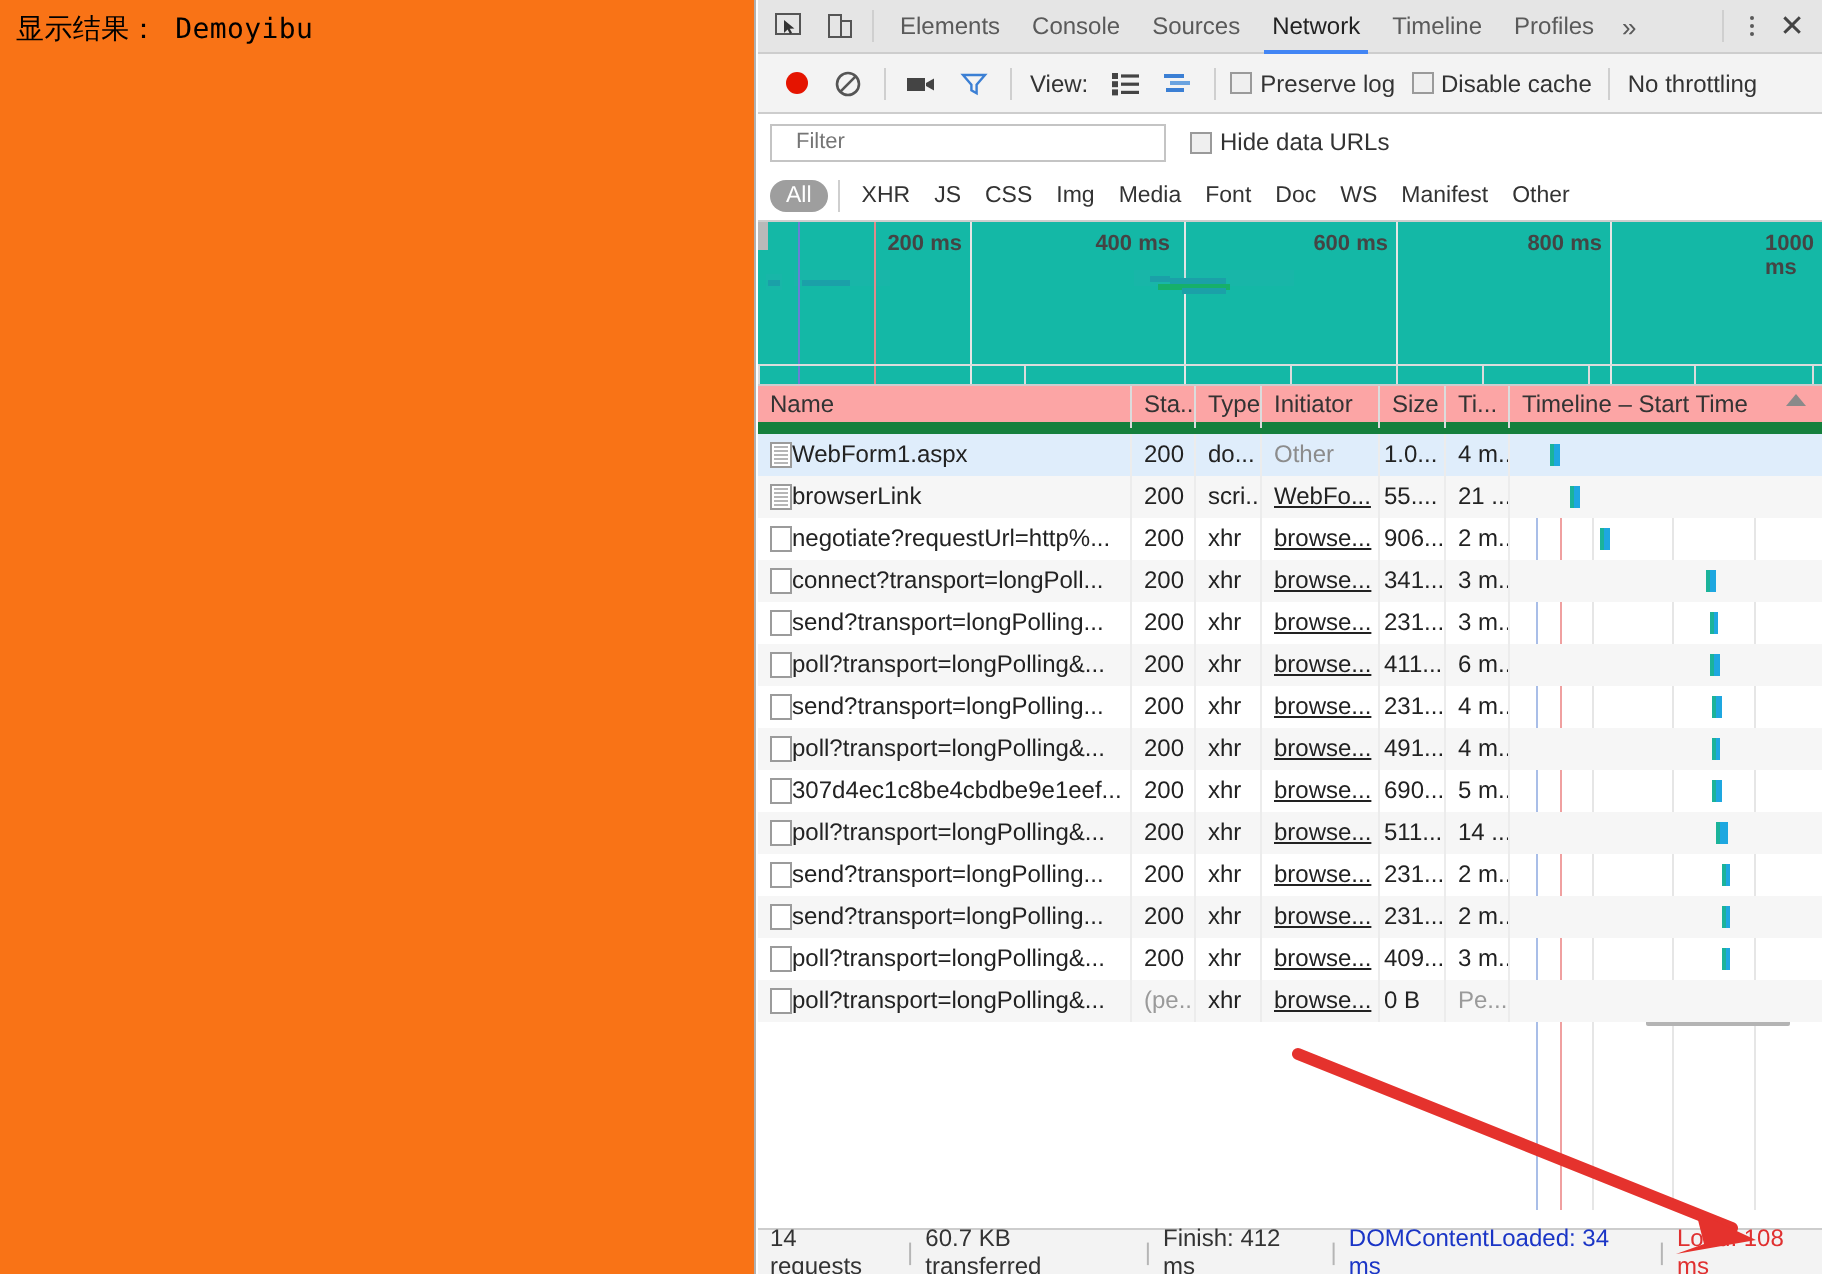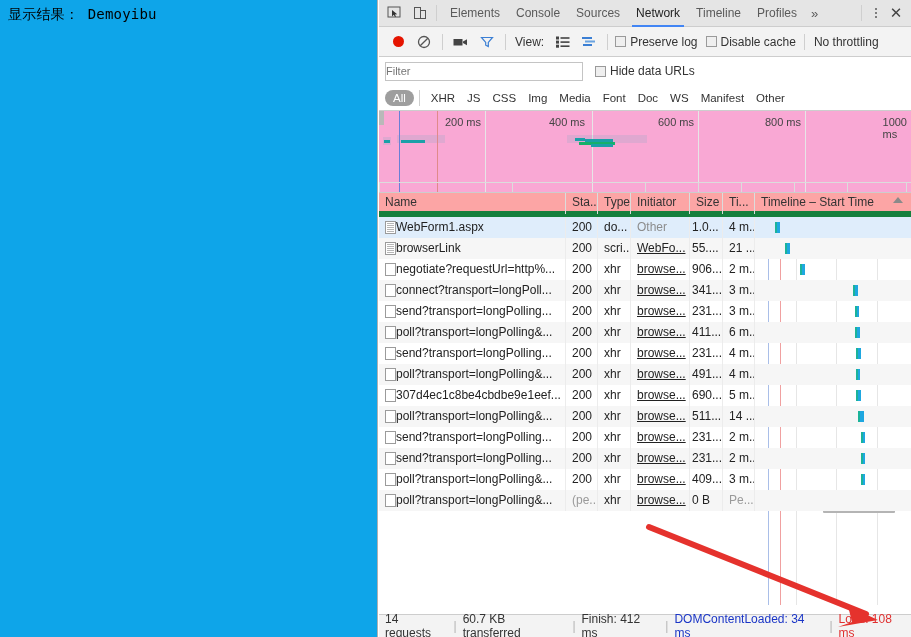--- a/index.html
+++ b/index.html
@@ -8,21 +8,21 @@
     width: 911px; height: 637px;
     overflow: hidden;
     font-family: "Liberation Sans", sans-serif;
     background: #ffffff;
   }
   #root { position: relative; width: 911px; height: 637px; }
 
   
   #page-area {
     position: absolute; left: 0; top: 0; width: 378px; height: 637px;
-    background: #0ea5e9;
+    background: #f97316;
     border-right: 1px solid #b0b0b0;
   }
   #page-text {
     position: absolute; left: 8px; top: 6px;
     font-family: "DejaVu Sans Mono", monospace;
     font-size: 14px; color: #000; white-space: pre;
     letter-spacing: 0.2px;
   }
 
   
@@ -85,37 +85,37 @@
   .ctext { font-size: 12px; color: #333; white-space: nowrap; }
   .throttle { font-size: 12px; color: #333; margin-left: 4px; white-space: nowrap; cursor: pointer; }
 
   
   #filterrow {
     height: 28px; display: flex; align-items: center; padding: 0 6px;
     background: #fff;
   }
   #filter-input {
     width: 198px; height: 19px; border: 1px solid #c4c4c4; background: #fff;
-    font-size: 11px; color: #9b9b9b; padding: 0 0; outline: none;
+    font-size: 11px; color: #9b9b9b; padding: 0 12px; outline: none;
     font-family: "Liberation Sans", sans-serif;
   }
   #hide-urls { margin-left: 12px; }
 
   
   #typerow {
     height: 26px; display: flex; align-items: center; padding: 0 6px;
     background: #fff; border-bottom: 1px solid #cdcdcd;
   }
   .tf { font-size: 11.5px; color: #333; padding: 1px 6px; cursor: pointer; white-space: nowrap; }
   .tf.sel { background: #9e9e9e; color: #fff; border-radius: 9px; padding: 2px 8px; }
 
   
   #overview {
-    position: relative; height: 82px; background: #f9a8d4;
-    border-bottom: 1px solid #cdcdcd; overflow: hidden;
+    position: relative; height: 82px; background: #14b8a6;
+    border-bottom: 1px solid #cdcdcd; overflow: hidden; font-weight: bold;
   }
   #ov-grabber { position: absolute; left: 0; top: 0; width: 5px; height: 14px; background: #b9b9b9; }
   .ov-gridline { position: absolute; top: 0; bottom: 0; width: 1px; background: #e6e6e6; }
   .ov-tick { position: absolute; top: 5px; font-size: 11px; color: #444; transform: translateX(-100%); padding-right: 4px; }
   .ov-band { position: absolute; background: rgba(56,170,186,0.13); height: 8px; }
   .ov-bar { position: absolute; height: 3px; background: #1ba0a8; }
   .ov-vline { position: absolute; top: 0; bottom: 0; width: 1px; }
   #ov-bottom { position: absolute; left: 0; right: 0; bottom: 0; height: 10px; border-top: 1px solid #dcdcdc; }
   .ov-btick { position: absolute; bottom: 0; width: 1px; height: 9px; background: #dcdcdc; }
 

